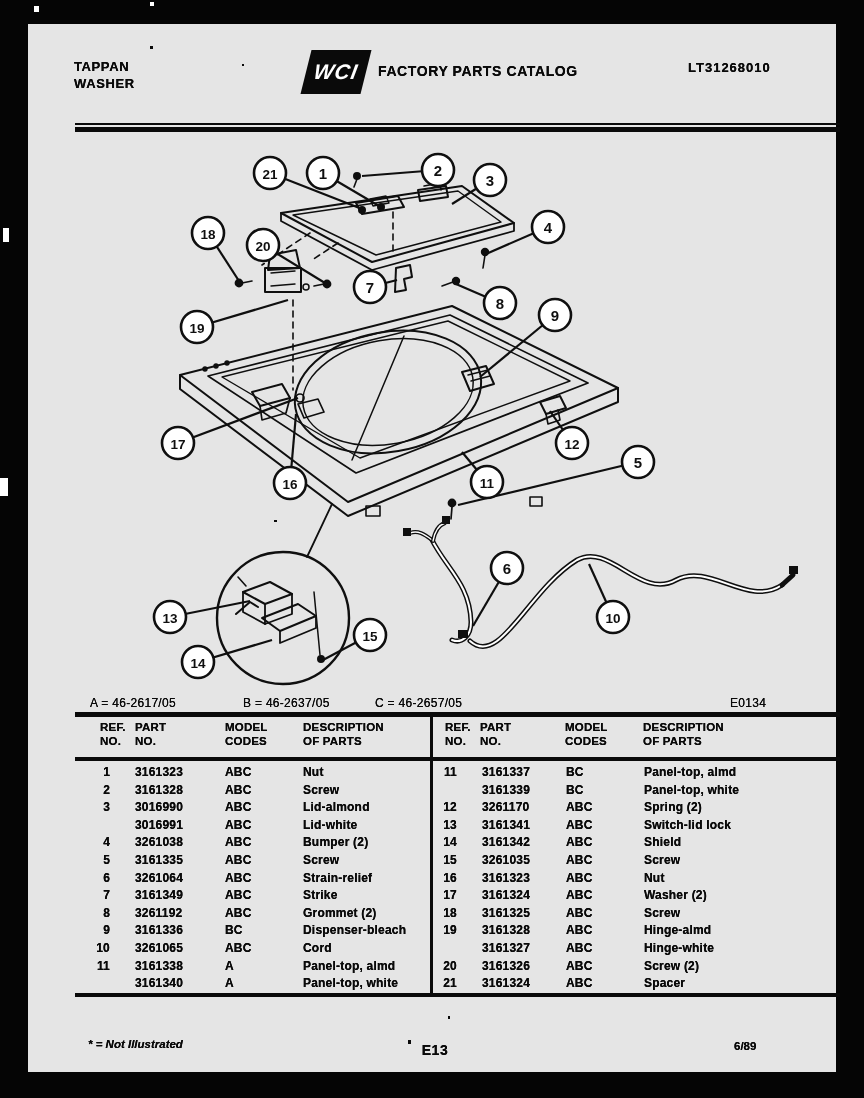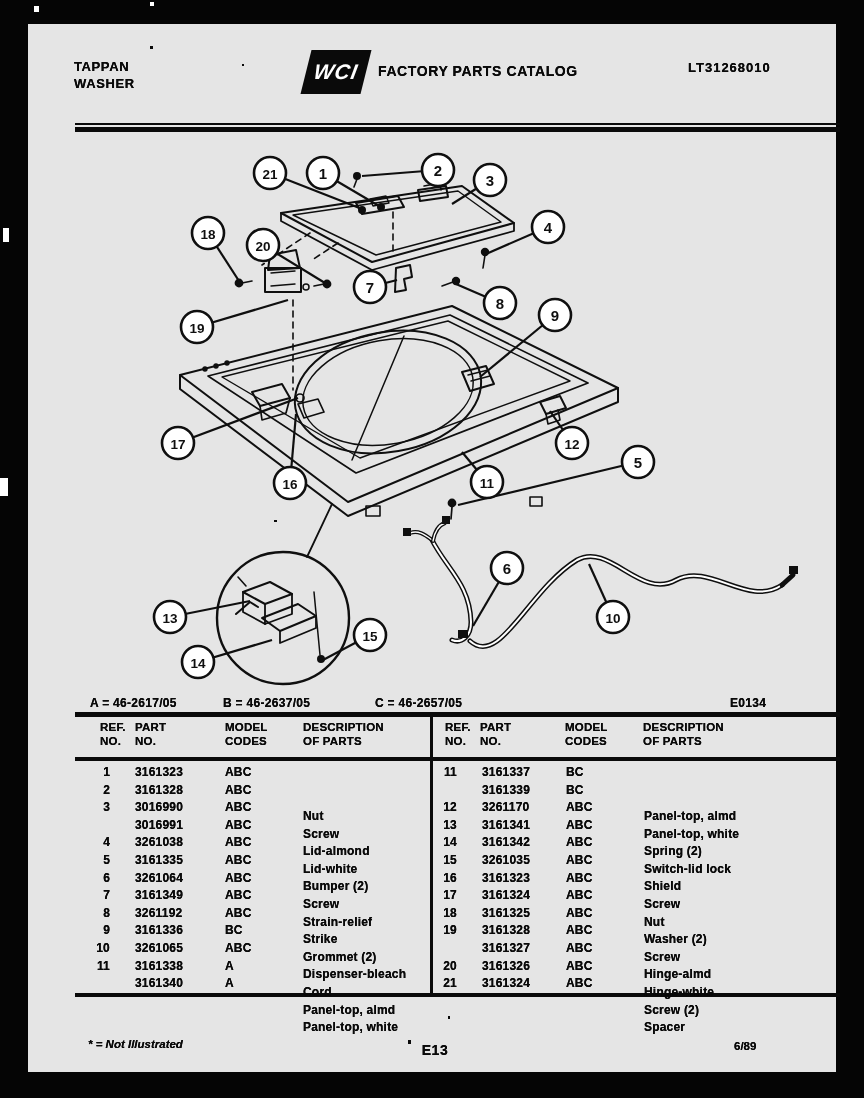--- a/index.html
+++ b/index.html
@@ -18,41 +18,41 @@
   .brand{left:46px;top:34px;font-size:13px;font-weight:700;line-height:17px;letter-spacing:.6px;text-shadow:0 0 .5px #000;}
   .wci-logo{left:278px;top:26px;width:60px;height:44px;background:#0a0a0a;transform:skewX(-14deg);display:flex;align-items:center;justify-content:center;}
   .wci-logo span{color:#fff;font-style:italic;font-weight:900;font-size:21px;letter-spacing:1px;transform:skewX(4deg);}
   .cat-title{left:350px;top:39px;font-size:14px;font-weight:700;letter-spacing:.6px;text-shadow:0 0 .5px #000;}
   .pub-no{left:660px;top:36px;font-size:13px;font-weight:700;letter-spacing:1px;text-shadow:0 0 .5px #000;}
   .rule-thin{left:47px;top:99px;width:765px;height:2px;background:#0a0a0a;}
   .rule-thick-top{left:47px;top:103px;width:765px;height:5px;background:#0a0a0a;}
   
   .diagram-svg{position:absolute;left:-28px;top:-24px;width:864px;height:1098px;}
   
-  .model-line span{position:absolute;top:672px;font-size:12px;font-weight:700;letter-spacing:.3px;border-bottom:2px solid #0a0a0a;padding-bottom:2px;text-shadow:0 0 .4px #000;}
-  .m-a{left:62px;} .m-b{left:195px;} .m-c{left:347px;}
+  .model-line span{position:absolute;top:672px;font-size:12px;font-weight:400;letter-spacing:.3px;border-bottom:2px solid #0a0a0a;padding-bottom:2px;text-shadow:0 0 .4px #000;}
+  .m-a{left:62px;} .m-b{left:215px;} .m-c{left:347px;}
   .m-e{left:702px;border-bottom:none !important;text-align:center;}
   .rule-thick-mid{left:47px;top:688px;width:765px;height:5px;background:#0a0a0a;}
   
   .th{top:697px;font-size:11.5px;font-weight:700;line-height:13.5px;letter-spacing:.2px;white-space:pre-line;text-shadow:0 0 .4px #000;}
   .th1{left:72px;} .th2{left:107px;} .th3{left:197px;} .th4{left:275px;}
   .th5{left:417px;} .th6{left:452px;} .th7{left:537px;} .th8{left:615px;}
   .rule-under-head{left:47px;top:733px;width:765px;height:4px;background:#0a0a0a;}
   .v-divider{left:402px;top:688px;width:3px;height:281px;background:#0a0a0a;}
   .rule-bottom{left:47px;top:969px;width:765px;height:4px;background:#0a0a0a;}
   
   .col{top:741px;font-size:12px;font-weight:700;letter-spacing:.2px;text-shadow:0 0 .4px #000;}
   .col-left{left:58px;width:344px;}
   .col-right{left:405px;width:400px;}
   .prow{position:relative;height:17.6px;}
   .prow span{position:absolute;top:0;white-space:nowrap;}
   .c-ref{left:0;width:24px;text-align:right;}
   .c-part{left:49px;}
   .c-codes{left:139px;}
-  .c-desc{left:217px;margin-top:44px;}
+  .c-desc{left:217px;}
   .col-right .c-codes{left:133px;}
   .col-right .c-desc{left:211px;}
   
   .footnote{left:60px;top:1014px;font-size:11.5px;font-weight:700;text-shadow:0 0 .4px #000;font-style:italic;}
   .page-no{left:352px;top:1018px;width:110px;text-align:center;font-size:14px;font-weight:800;letter-spacing:.5px;text-shadow:0 0 .6px #000;}
   .date{left:706px;top:1016px;font-size:11.5px;font-weight:700;text-shadow:0 0 .4px #000;}
   
   .speck{position:absolute;background:#0a0a0a;}
   .wspeck{position:absolute;background:#fff;}
 </style>

